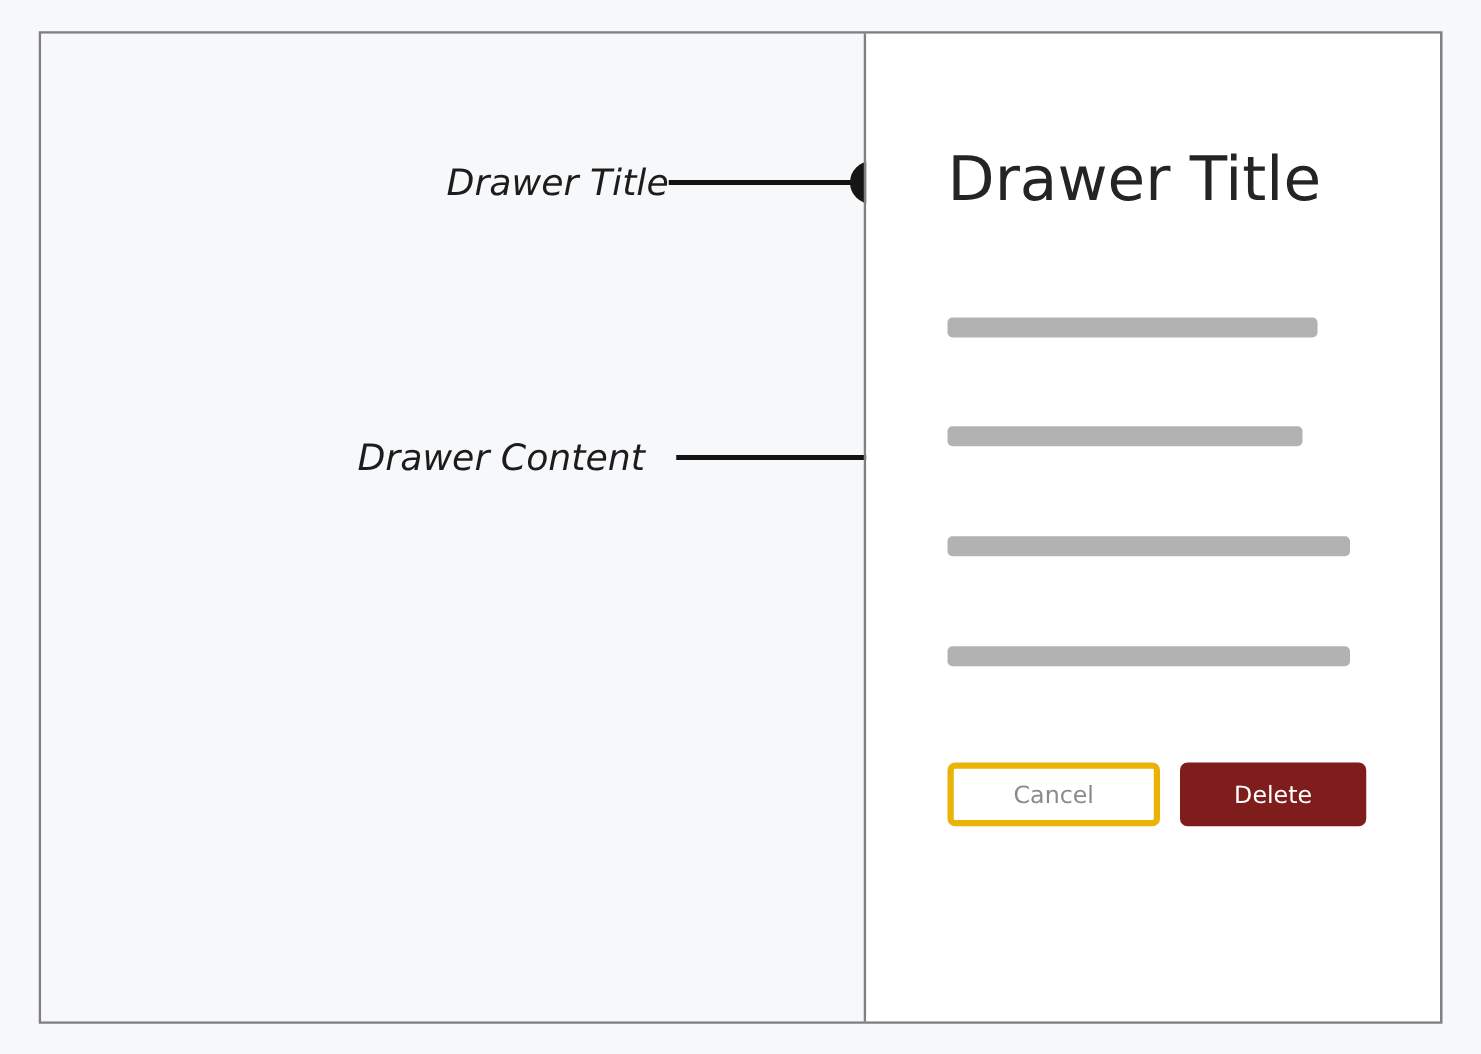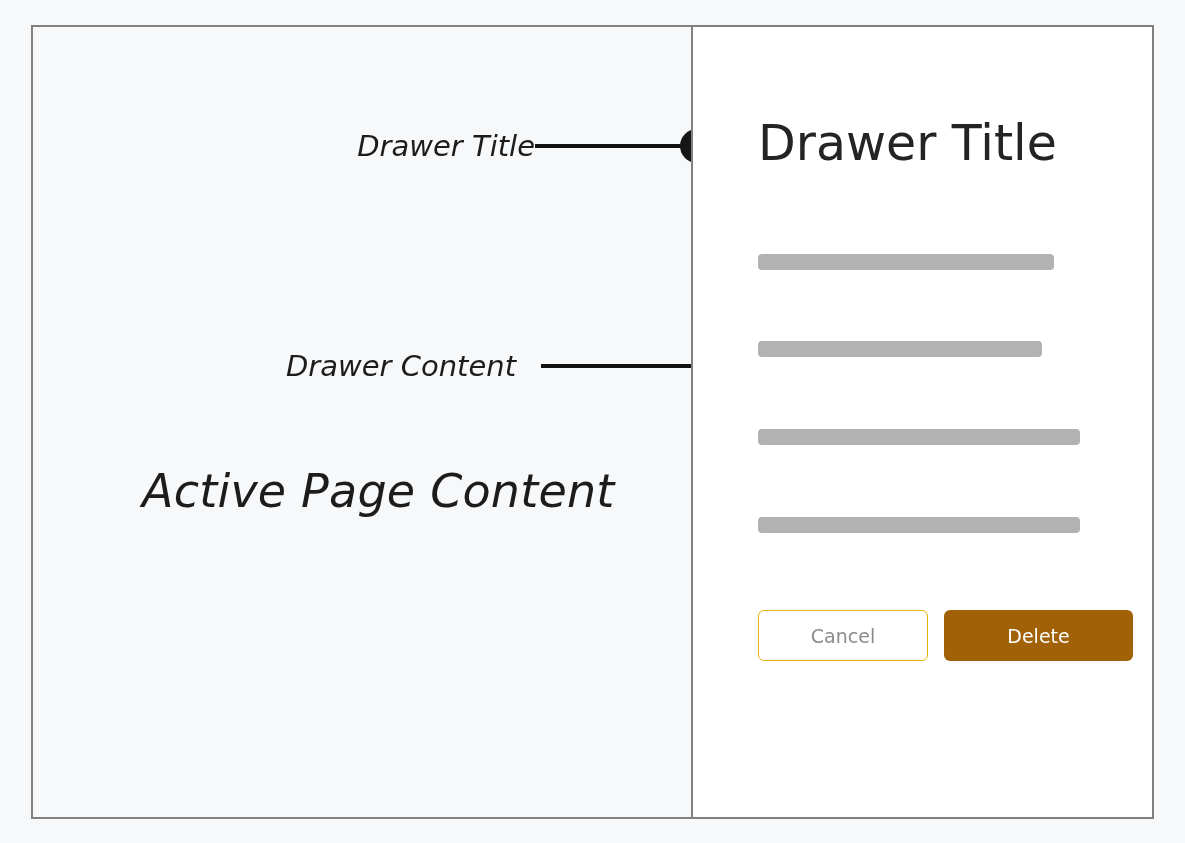--- a/index.html
+++ b/index.html
@@ -145,41 +145,40 @@
     font-size: 19px;
     display: flex;
     align-items: center;
     justify-content: center;
     box-sizing: border-box;
     padding: 0;
   }
   #cancel-button {
     width: 170px;
     background: #ffffff;
-    border: 1px solid #eab308;
+    border: 5px solid #eab308;
     color: #8b8b8b;
   }
   #delete-button {
-    width: 189px;
+    width: 149px;
     margin-left: 16px;
-    background: #a16207;
+    background: #7f1d1d;
     border: none;
     color: #ffffff;
   }
 </style>
 </head>
 <body>
 
 <div id="canvas">
 
   <div id="frame">
 
     <div id="page-area">
 
-      <div id="page-content-label">Active Page Content</div>
 
       <div class="annotation" id="annotation-drawer-title">
         <span class="annotation-label">Drawer Title</span>
         <span class="leader-line"></span>
         <span class="leader-dot"></span>
       </div>
 
       <div class="annotation" id="annotation-drawer-content">
         <span class="annotation-label">Drawer Content</span>
         <span class="leader-line"></span>

